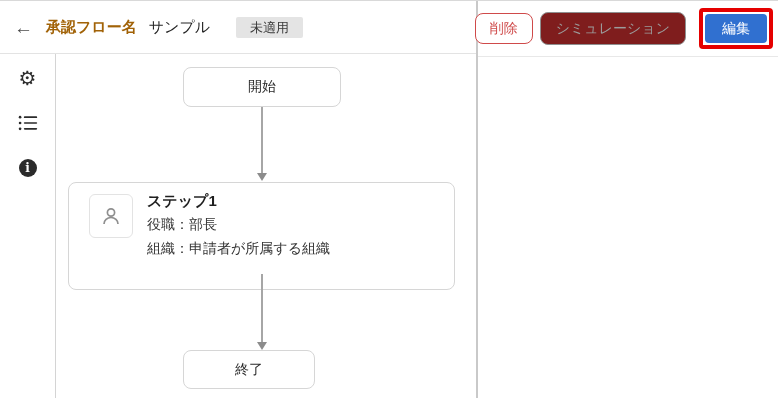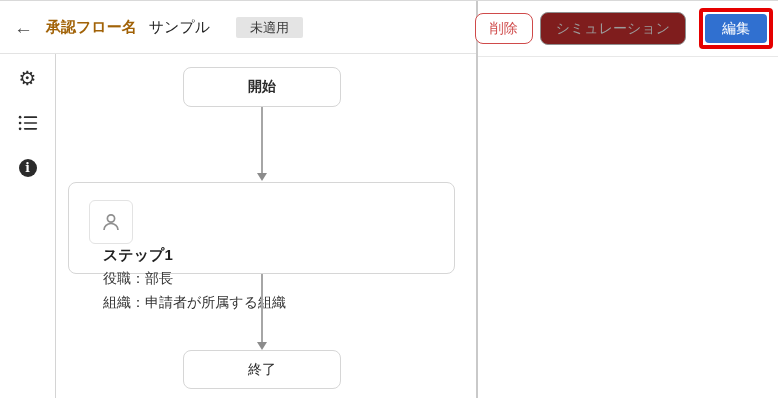--- a/index.html
+++ b/index.html
@@ -34,26 +34,26 @@
   .info-circle {
     display:inline-flex; width:18px; height:18px; border-radius:50%;
     background:#2b2b2b; color:#fff; align-items:center; justify-content:center;
     font-family:"DejaVu Serif","Liberation Serif",serif; font-size:12px; font-weight:bold;
   }
   
   .node {
     position:absolute; background:#fff; border:1px solid #d6d6d6; border-radius:8px;
     display:flex; align-items:center; justify-content:center; font-size:14px; color:#2a2a2a;
   }
-  .box-start { left:183px; top:66px;  width:158px; height:40px;font-weight:bold; }
-  .box-end   { left:183px; top:349px; width:158px; height:39px; }
+  .box-start { left:183px; top:66px;  width:158px; height:40px; }
+  .box-end   { left:183px; top:349px; width:132px; height:39px; }
   .box-step {
-    position:absolute; left:68px; top:181px; width:387px; height:92px;
+    position:absolute; left:68px; top:181px; width:387px; height:108px;
     background:#fff; border:1px solid #d6d6d6; border-radius:8px;
-    display:flex; align-items:flex-start; padding:13px 16px 0 20px;flex-direction:column;
+    display:flex; align-items:flex-start; padding:7px 16px 0 20px;
   }
   .avatar {
     width:44px; height:44px; border:1px solid #e3e3e3; border-radius:6px;
     display:flex; align-items:center; justify-content:center; margin-top:4px; flex:none;
   }
   .step-text { margin-left:14px; }
   .step-title { font-size:15px; font-weight:bold; color:#1f1f1f; line-height:22px; }
   .step-line  { font-size:14px; color:#333; line-height:24px; }
   .flow-line { position:absolute; left:261px; width:2px; background:#a6a6a6; }
   .line1 { top:106px; height:67px; }

